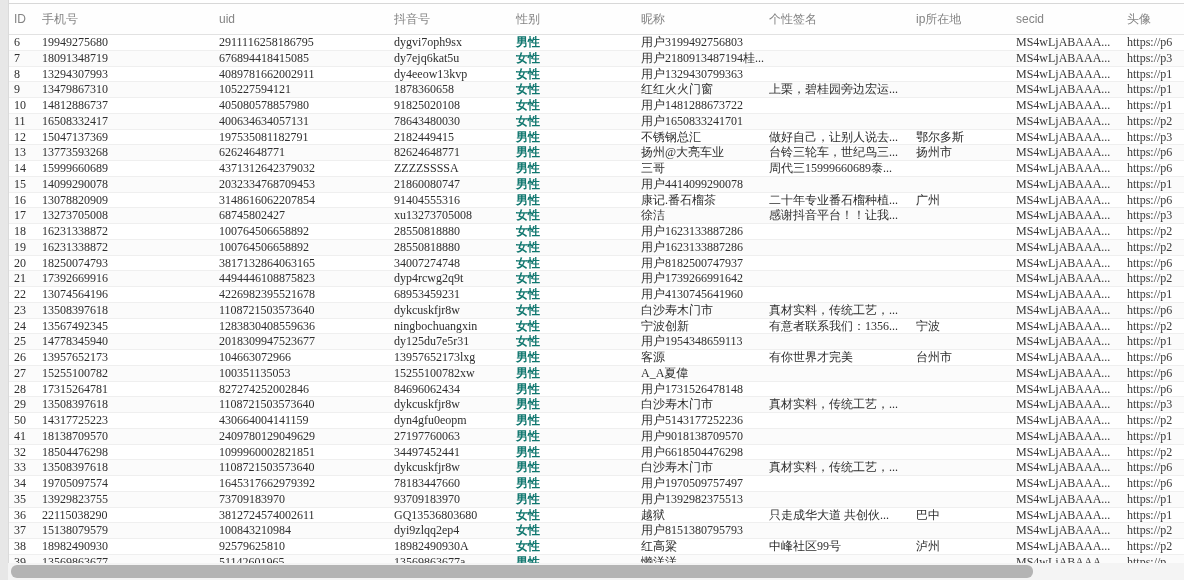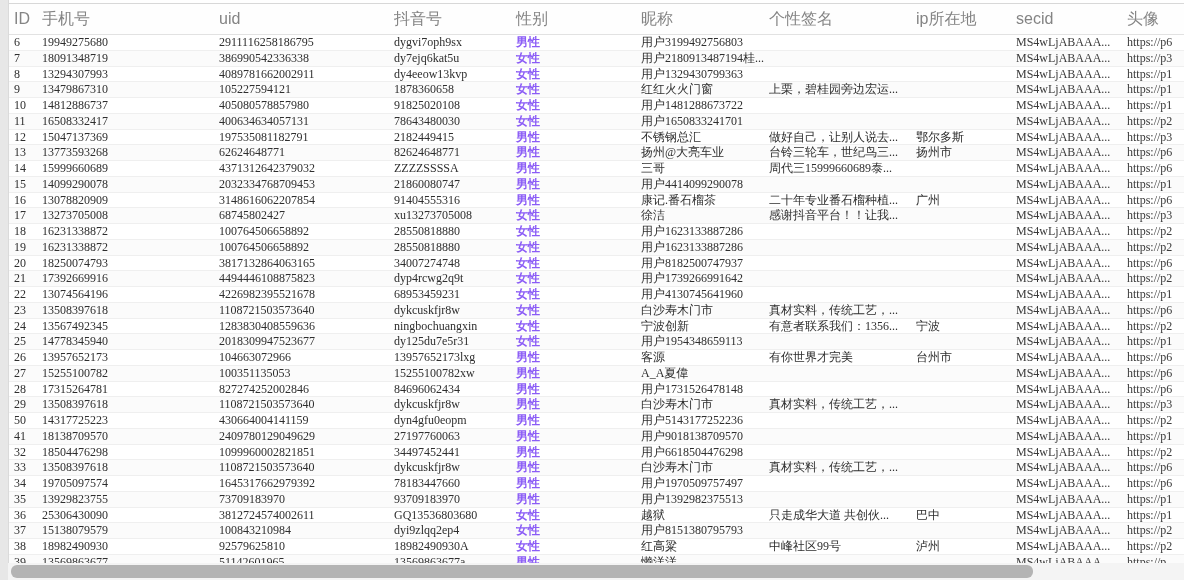--- a/index.html
+++ b/index.html
@@ -25,32 +25,32 @@
   col.c-uid{width:175px;}
   col.c-douyin{width:122px;}
   col.c-gender{width:125px;}
   col.c-nick{width:128px;}
   col.c-sig{width:147px;}
   col.c-ip{width:100px;}
   col.c-secid{width:111px;}
   col.c-avatar{width:187px;}
   th{
     font-family:"Liberation Sans","DejaVu Sans",sans-serif;
-    font-size:16px;font-weight:normal;color:#848484;
+    font-size:12px;font-weight:normal;color:#848484;
     text-align:left;height:26px;padding:2px 2px 2px 5px;
     border-bottom:1px solid #e2e2e2;background:#fefefe;
     white-space:nowrap;overflow:hidden;
   }
   td{
     font-size:12px;color:#2e2e2e;height:14.75px;line-height:14.75px;
     padding:0 2px 0 5px;border-bottom:1px solid #efefef;
     white-space:nowrap;overflow:hidden;vertical-align:middle;
   }
   tbody tr:nth-child(even) td{background:#fbfbfb;}
-  td.col-gender{font-weight:bold;color:#8b5cf6;}
+  td.col-gender{font-weight:bold;color:#0f766e;}
   td.col-secid,td.col-avatar{color:#3a3a3a;}
   .hscrollbar{
     position:absolute;left:8px;right:0;bottom:0;height:17px;
     background:#f4f4f4;z-index:5;
   }
   .hscrollbar .thumb{
     position:absolute;left:3px;top:2px;width:1022px;height:13px;
     background:#b4b4b4;border-radius:6px;
   }
 </style>
@@ -97,21 +97,21 @@
             <td class="col-gender">男性</td>
             <td class="col-nick">用户3199492756803</td>
             <td class="col-sig"></td>
             <td class="col-ip"></td>
             <td class="col-secid">MS4wLjABAAA...</td>
             <td class="col-avatar">https://p6</td>
           </tr>
           <tr>
             <td class="col-id">7</td>
             <td class="col-phone">18091348719</td>
-            <td class="col-uid">386990542336338</td>
+            <td class="col-uid">676894418415085</td>
             <td class="col-douyin">dy7ejq6kat5u</td>
             <td class="col-gender">女性</td>
             <td class="col-nick">用户2180913487194桂...</td>
             <td class="col-sig"></td>
             <td class="col-ip"></td>
             <td class="col-secid">MS4wLjABAAA...</td>
             <td class="col-avatar">https://p3</td>
           </tr>
           <tr>
             <td class="col-id">8</td>
@@ -444,21 +444,21 @@
             <td class="col-douyin">93709183970</td>
             <td class="col-gender">男性</td>
             <td class="col-nick">用户1392982375513</td>
             <td class="col-sig"></td>
             <td class="col-ip"></td>
             <td class="col-secid">MS4wLjABAAA...</td>
             <td class="col-avatar">https://p1</td>
           </tr>
           <tr>
             <td class="col-id">36</td>
-            <td class="col-phone">25306430090</td>
+            <td class="col-phone">22115038290</td>
             <td class="col-uid">3812724574002611</td>
             <td class="col-douyin">GQ13536803680</td>
             <td class="col-gender">女性</td>
             <td class="col-nick">越狱</td>
             <td class="col-sig">只走成华大道  共创伙...</td>
             <td class="col-ip">巴中</td>
             <td class="col-secid">MS4wLjABAAA...</td>
             <td class="col-avatar">https://p1</td>
           </tr>
           <tr>

